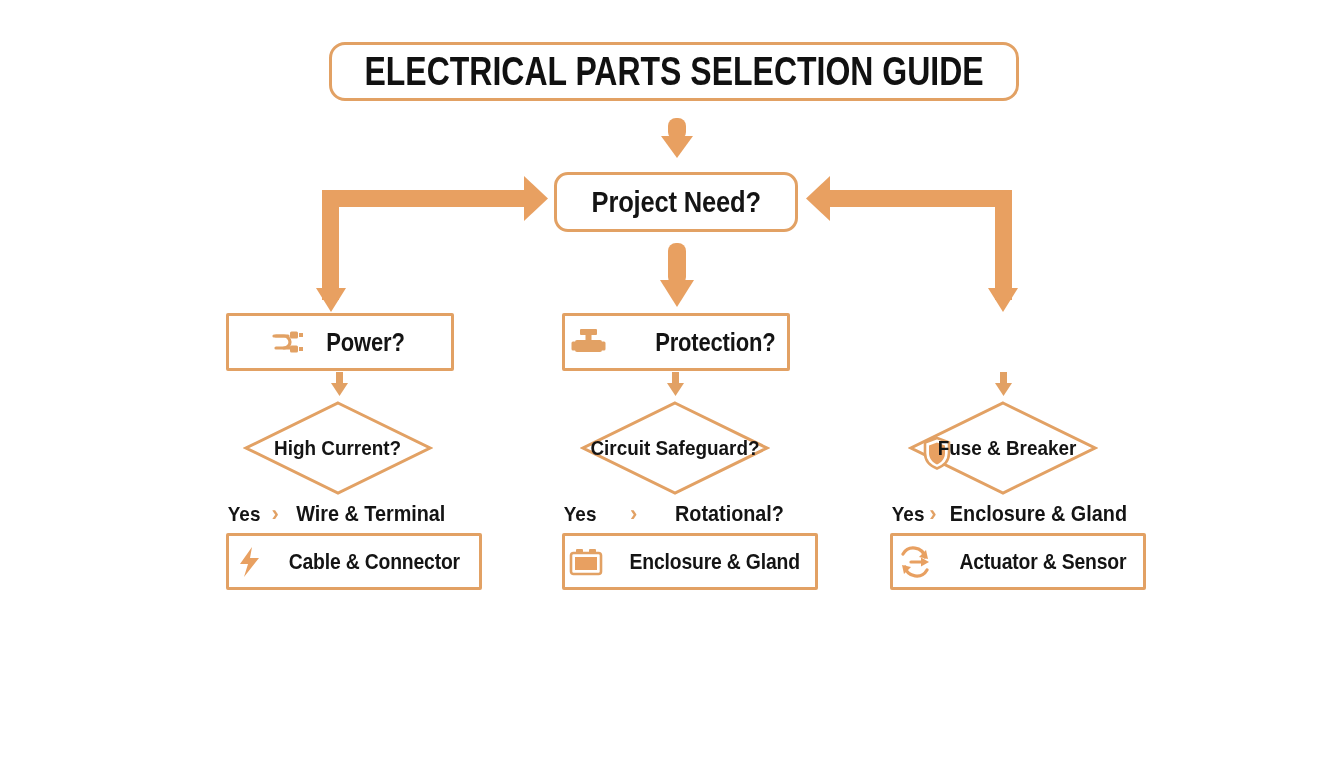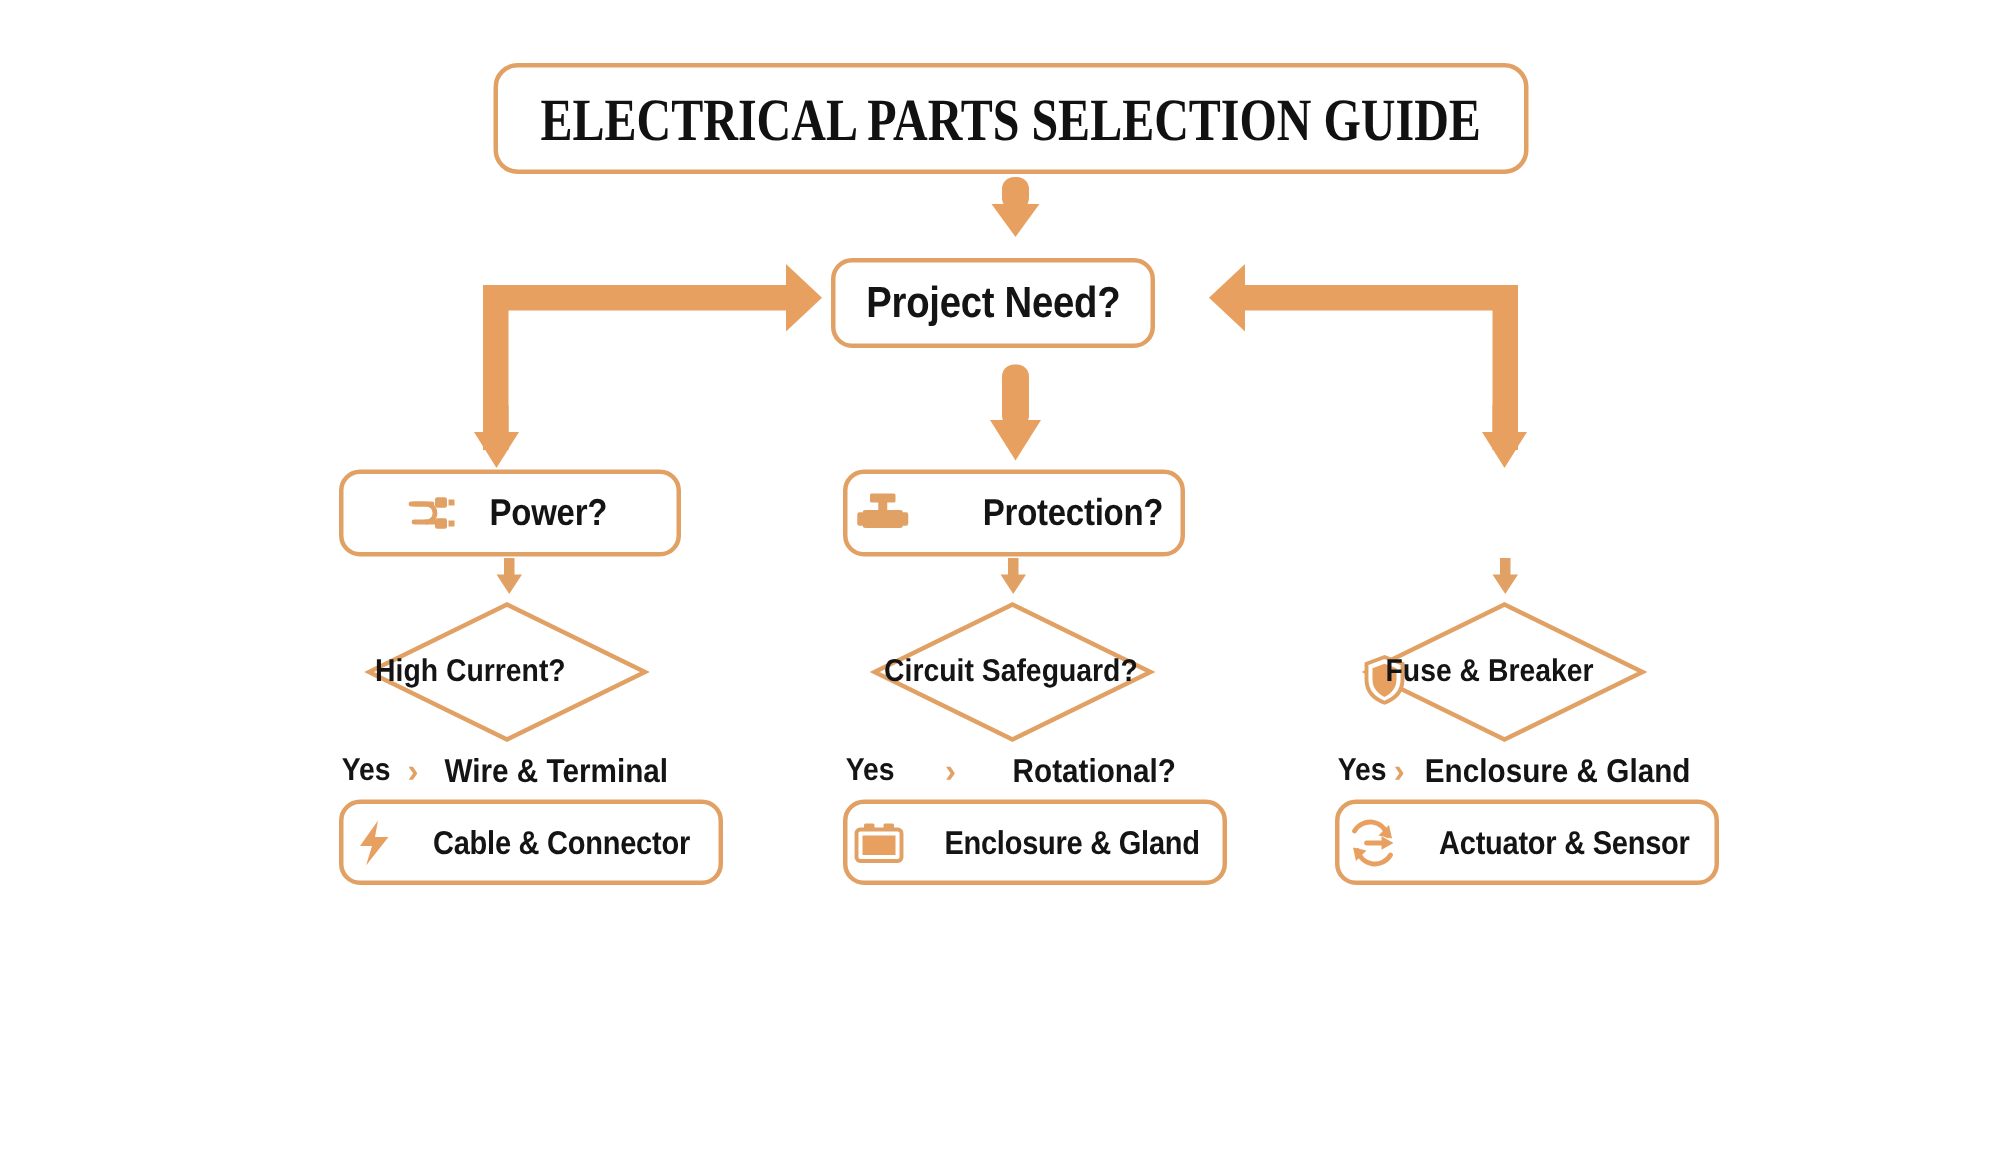--- a/index.html
+++ b/index.html
@@ -9,64 +9,64 @@
     font-family:"Liberation Sans", sans-serif;
     overflow:hidden;
     position:relative;
   }
   #stage{position:absolute;left:0;top:0;width:1344px;height:768px;}
   .abs{position:absolute;box-sizing:border-box;}
 
   
   .box{
     border:3px solid #E2A164;
-    border-radius:14px;
+    border-radius:2px;
     background:#ffffff;
     display:flex;align-items:center;justify-content:center;
     gap:14px;
   }
   .box-label{
     color:#141414;
     font-weight:bold;
     letter-spacing:-0.2px;
     white-space:nowrap;
     transform:scaleX(.88);
     transform-origin:center;
   }
 
   
-  #title-box{left:329px;top:42px;width:690px;height:74px;border-radius:16px;font-family:Liberation Serif, serif;}
+  #title-box{left:329px;top:42px;width:690px;height:59px;border-radius:16px;}
   #title-text{
     font-size:40px;font-weight:bold;color:#111111;
     letter-spacing:0px;white-space:nowrap;
     transform:scaleX(.80);transform-origin:center;
   }
 
   
-  #hub-box{left:554px;top:172px;width:216px;height:60px;border-radius:14px;}
+  #hub-box{left:554px;top:172px;width:244px;height:60px;border-radius:14px;}
   #hub-text{font-size:29px;}
 
   
   .cat-box{top:313px;width:228px;height:58px;}
   #cat-power{left:226px;}
   #cat-protection{left:562px;gap:40px;}
   #cat-motion{left:890px;}
   .cat-label{font-size:25px;}
 
   
   .res-box{top:533px;width:256px;height:57px;justify-content:center;}
   #res-cable{left:226px;}
   #res-enclosure{left:562px;}
   #res-actuator{left:890px;gap:16px;}
   .res-label{font-size:22px;}
 
   
   .diamond{
     width:190px;height:96px;
-    display:flex;align-items:center;justify-content:flex-start;
+    display:flex;align-items:center;justify-content:center;
   }
   .diamond svg{position:absolute;left:0;top:0;}
   .diamond .dlabel{
     position:relative;z-index:2;
     font-size:21px;font-weight:bold;color:#141414;
     white-space:nowrap;transform:scaleX(.90);
   }
   #dia-high{left:243px;top:400px;}
   #dia-circuit{left:580px;top:400px;}
   #dia-fuse{left:908px;top:400px;}

